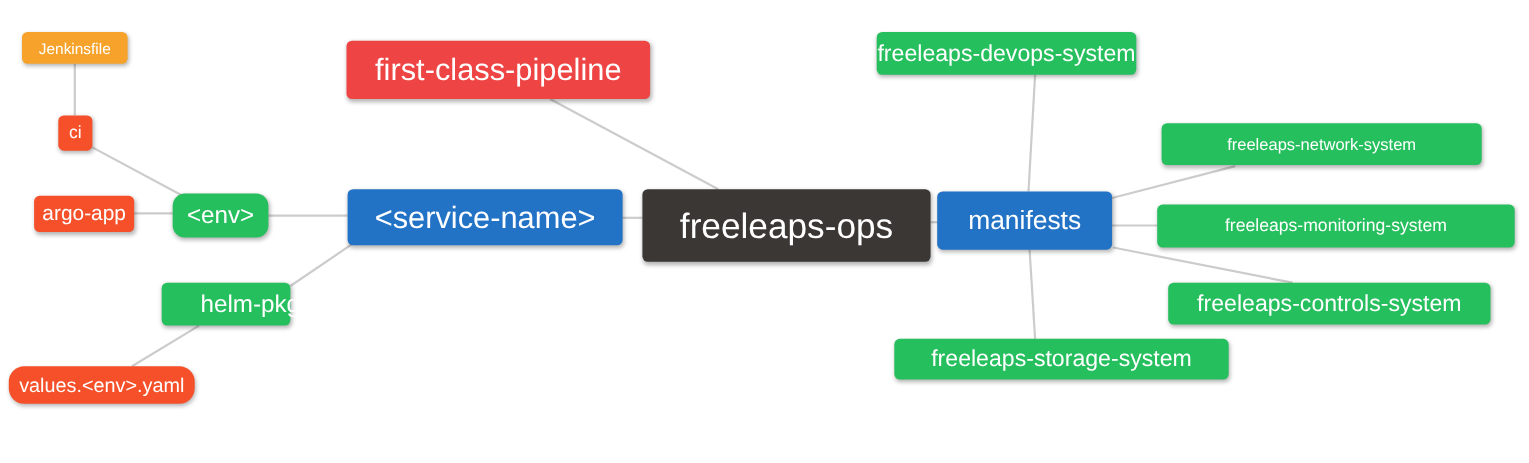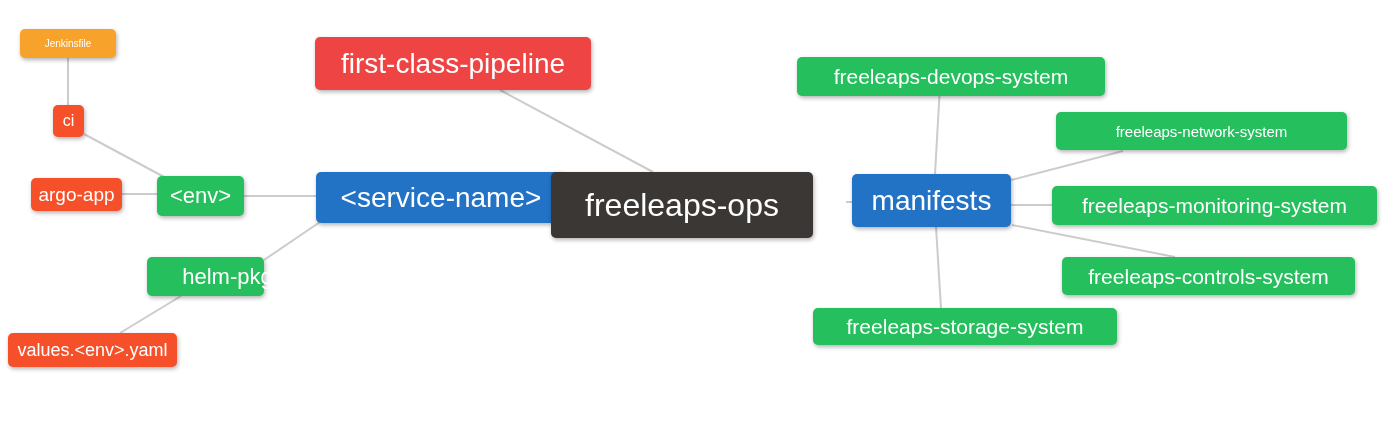--- a/index.html
+++ b/index.html
@@ -51,57 +51,57 @@
       <line x1="566" y1="198" x2="584" y2="198" stroke="#cccccc" stroke-width="2"></line>
       <line x1="500" y1="90" x2="653" y2="172" stroke="#cccccc" stroke-width="2"></line>
       <line x1="846" y1="202" x2="852" y2="202" stroke="#cccccc" stroke-width="2"></line>
       <line x1="935" y1="174" x2="941" y2="68" stroke="#cccccc" stroke-width="2"></line>
       <line x1="1011" y1="180" x2="1123" y2="151" stroke="#cccccc" stroke-width="2"></line>
       <line x1="1011" y1="205" x2="1052" y2="205" stroke="#cccccc" stroke-width="2"></line>
       <line x1="1012" y1="225" x2="1175" y2="257" stroke="#cccccc" stroke-width="2"></line>
       <line x1="936" y1="227" x2="941" y2="308" stroke="#cccccc" stroke-width="2"></line>
     </svg>
   <div id="node-layer">
-      <div class="node" style="left: 20px; top: 29px; width: 96px; height: 29px; font-size: 10px; background: rgb(247, 163, 43); align-items: center;">
+      <div class="node" style="left: 20px; top: 29px; width: 96px; height: 29px; font-size: 14px; background: rgb(247, 163, 43); align-items: center;">
         <span>Jenkinsfile</span>
       </div>
       <div class="node" style="left: 53px; top: 105px; width: 31px; height: 32px; font-size: 16px; background: rgb(245, 80, 42);">
         <span>ci</span>
       </div>
       <div class="node" style="left: 31px; top: 178px; width: 91px; height: 33px; font-size: 19px; background: rgb(245, 80, 42);">
         <span>argo-app</span>
       </div>
-      <div class="node" style="left: 157px; top: 176px; width: 87px; height: 40px; font-size: 22px; background: rgb(38, 191, 93);">
+      <div class="node" style="left: 157px; top: 176px; width: 87px; height: 40px; font-size: 22px; background: rgb(38, 191, 93); border-radius: 11px;">
         <span>&lt;env&gt;</span>
       </div>
       <div class="node" style="left: 147px; top: 257px; width: 117px; height: 39px; font-size: 22px; background: rgb(38, 191, 93); padding-left: 44px;">
         <span>helm-pkg</span>
       </div>
-      <div class="node" style="left: 8px; top: 333px; width: 169px; height: 34px; font-size: 18px; background: rgb(245, 80, 42);">
+      <div class="node" style="left: 8px; top: 333px; width: 169px; height: 34px; font-size: 18px; background: rgb(245, 80, 42); border-radius: 14px;">
         <span>values.&lt;env&gt;.yaml</span>
       </div>
       <div class="node" style="left: 315px; top: 37px; width: 276px; height: 53px; font-size: 28px; background: #ef4444;">
         <span>first-class-pipeline</span>
       </div>
       <div class="node" style="left: 316px; top: 172px; width: 250px; height: 51px; font-size: 28px; background: rgb(34, 114, 198);">
         <span>&lt;service-name&gt;</span>
       </div>
-      <div class="node" style="left: 551px; top: 172px; width: 262px; height: 66px; font-size: 32px; background: rgb(59, 55, 53);">
+      <div class="node" style="left: 584px; top: 172px; width: 262px; height: 66px; font-size: 32px; background: rgb(59, 55, 53);">
         <span>freeleaps-ops</span>
       </div>
-      <div class="node" style="left: 852px; top: 174px; width: 159px; height: 53px; font-size: 28px; background: rgb(34, 114, 198);">
+      <div class="node" style="left: 852px; top: 174px; width: 159px; height: 53px; font-size: 24px; background: rgb(34, 114, 198);">
         <span>manifests</span>
       </div>
-      <div class="node" style="left: 797px; top: 29px; width: 308px; height: 39px; font-size: 21px; background: rgb(38, 191, 93); margin-top: 28px;">
+      <div class="node" style="left: 797px; top: 29px; width: 236px; height: 39px; font-size: 21px; background: rgb(38, 191, 93);">
         <span>freeleaps-devops-system</span>
       </div>
       <div class="node" style="left: 1056px; top: 112px; width: 291px; height: 38px; font-size: 15px; background: rgb(38, 191, 93);">
         <span>freeleaps-network-system</span>
       </div>
-      <div class="node" style="left: 1052px; top: 186px; width: 325px; height: 39px; font-size: 21px; background: rgb(38, 191, 93);">
+      <div class="node" style="left: 1052px; top: 186px; width: 325px; height: 39px; font-size: 16px; background: rgb(38, 191, 93);">
         <span>freeleaps-monitoring-system</span>
       </div>
       <div class="node" style="left: 1062px; top: 257px; width: 293px; height: 38px; font-size: 21px; background: rgb(38, 191, 93);">
         <span>freeleaps-controls-system</span>
       </div>
       <div class="node" style="left: 813px; top: 308px; width: 304px; height: 37px; font-size: 21px; background: rgb(38, 191, 93);">
         <span>freeleaps-storage-system</span>
       </div>
     </div>
 </div>

